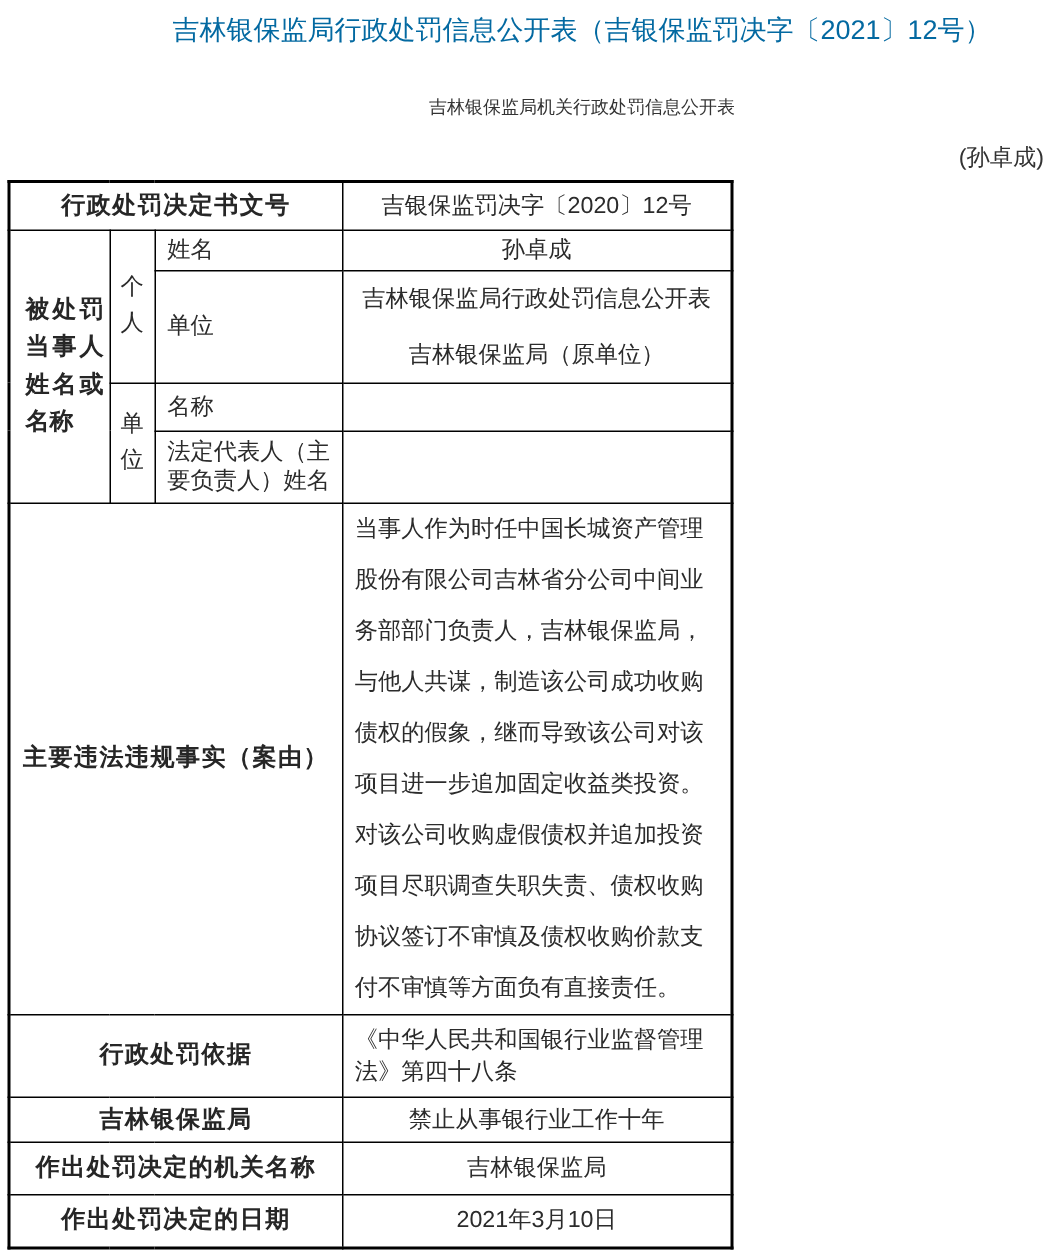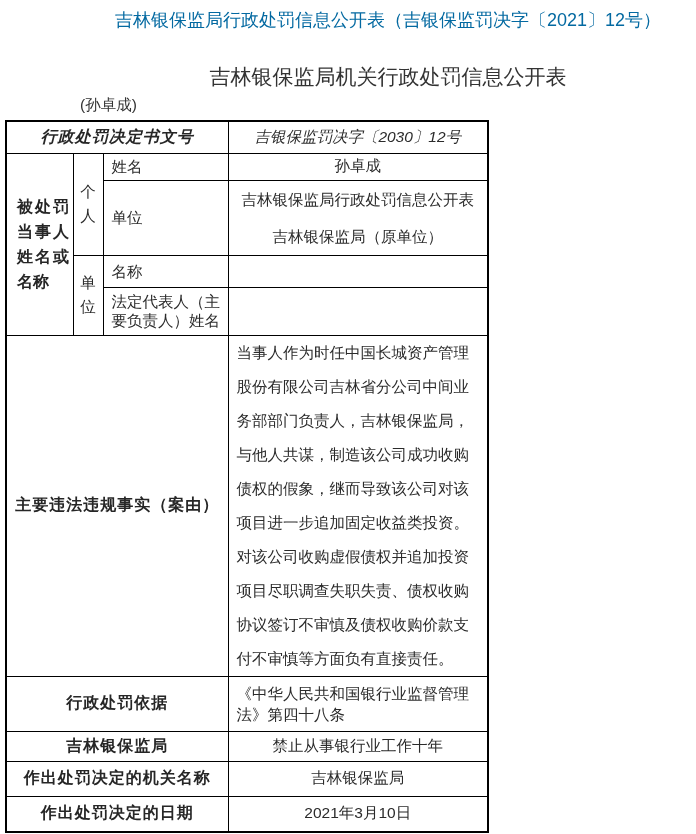--- a/index.html
+++ b/index.html
@@ -11,25 +11,25 @@
     position:relative;
     overflow:hidden;
   }
   .doc-title {
     position:absolute; top:8px; left:80px; width:616px;
     text-align:center; font-size:18px; color:#0369a1;
     white-space:nowrap;
   }
   .doc-subtitle {
     position:absolute; top:63px; left:80px; width:616px;
-    text-align:center; font-size:21px; color:#333333;
+    text-align:center; font-size:12px; color:#333333;
   }
   .doc-subject {
     position:absolute; top:95px; left:80px; width:616px;
-    text-align:left; font-size:15.5px; color:#333333;
+    text-align:right; font-size:15.5px; color:#333333;
   }
   table.penalty-table {
     position:absolute; top:120px; left:5px;
     width:482px;
     border-collapse:collapse;
     table-layout:fixed;
     border:2px solid #000;
   }
   .penalty-table td {
     border:1px solid #000;
@@ -72,21 +72,21 @@
   td.facts {
     line-height:34px;
     padding:0 6px 0 8px;
     text-align:left;
   }
   td.basis {
     line-height:21px;
     padding:0 6px 0 8px;
     text-align:left;
   }
-  tr.r1  { height:32px;font-style:italic; }
+  tr.r1  { height:32px; }
   tr.r2  { height:27px; }
   tr.r3  { height:73px; }
   tr.r4  { height:32px; }
   tr.r5  { height:48px; }
   tr.r6  { height:340px; }
   tr.r7  { height:55px; }
   tr.r8  { height:30px; }
   tr.r9  { height:35px; }
   tr.r10 { height:36px; }
   col.c1 { width:67px; }
@@ -104,21 +104,21 @@
 <table class="penalty-table">
   <colgroup>
     <col class="c1">
       <col class="c2">
       <col class="c3">
       <col class="c4">
   </colgroup>
   <tbody>
     <tr class="r1">
       <td colspan="3" class="hdr">行政处罚决定书文号</td>
-      <td class="val center">吉银保监罚决字〔2030〕12号</td>
+      <td class="val center">吉银保监罚决字〔2020〕12号</td>
     </tr>
     <tr class="r2">
       <td rowspan="4" class="party-cell">
         <span class="pline">被处罚</span>
         <span class="pline">当事人</span>
         <span class="pline">姓名或</span>
         <span class="pline">名称</span>
       </td>
       <td rowspan="2" class="sub">个人</td>
       <td class="lab">姓名</td>

